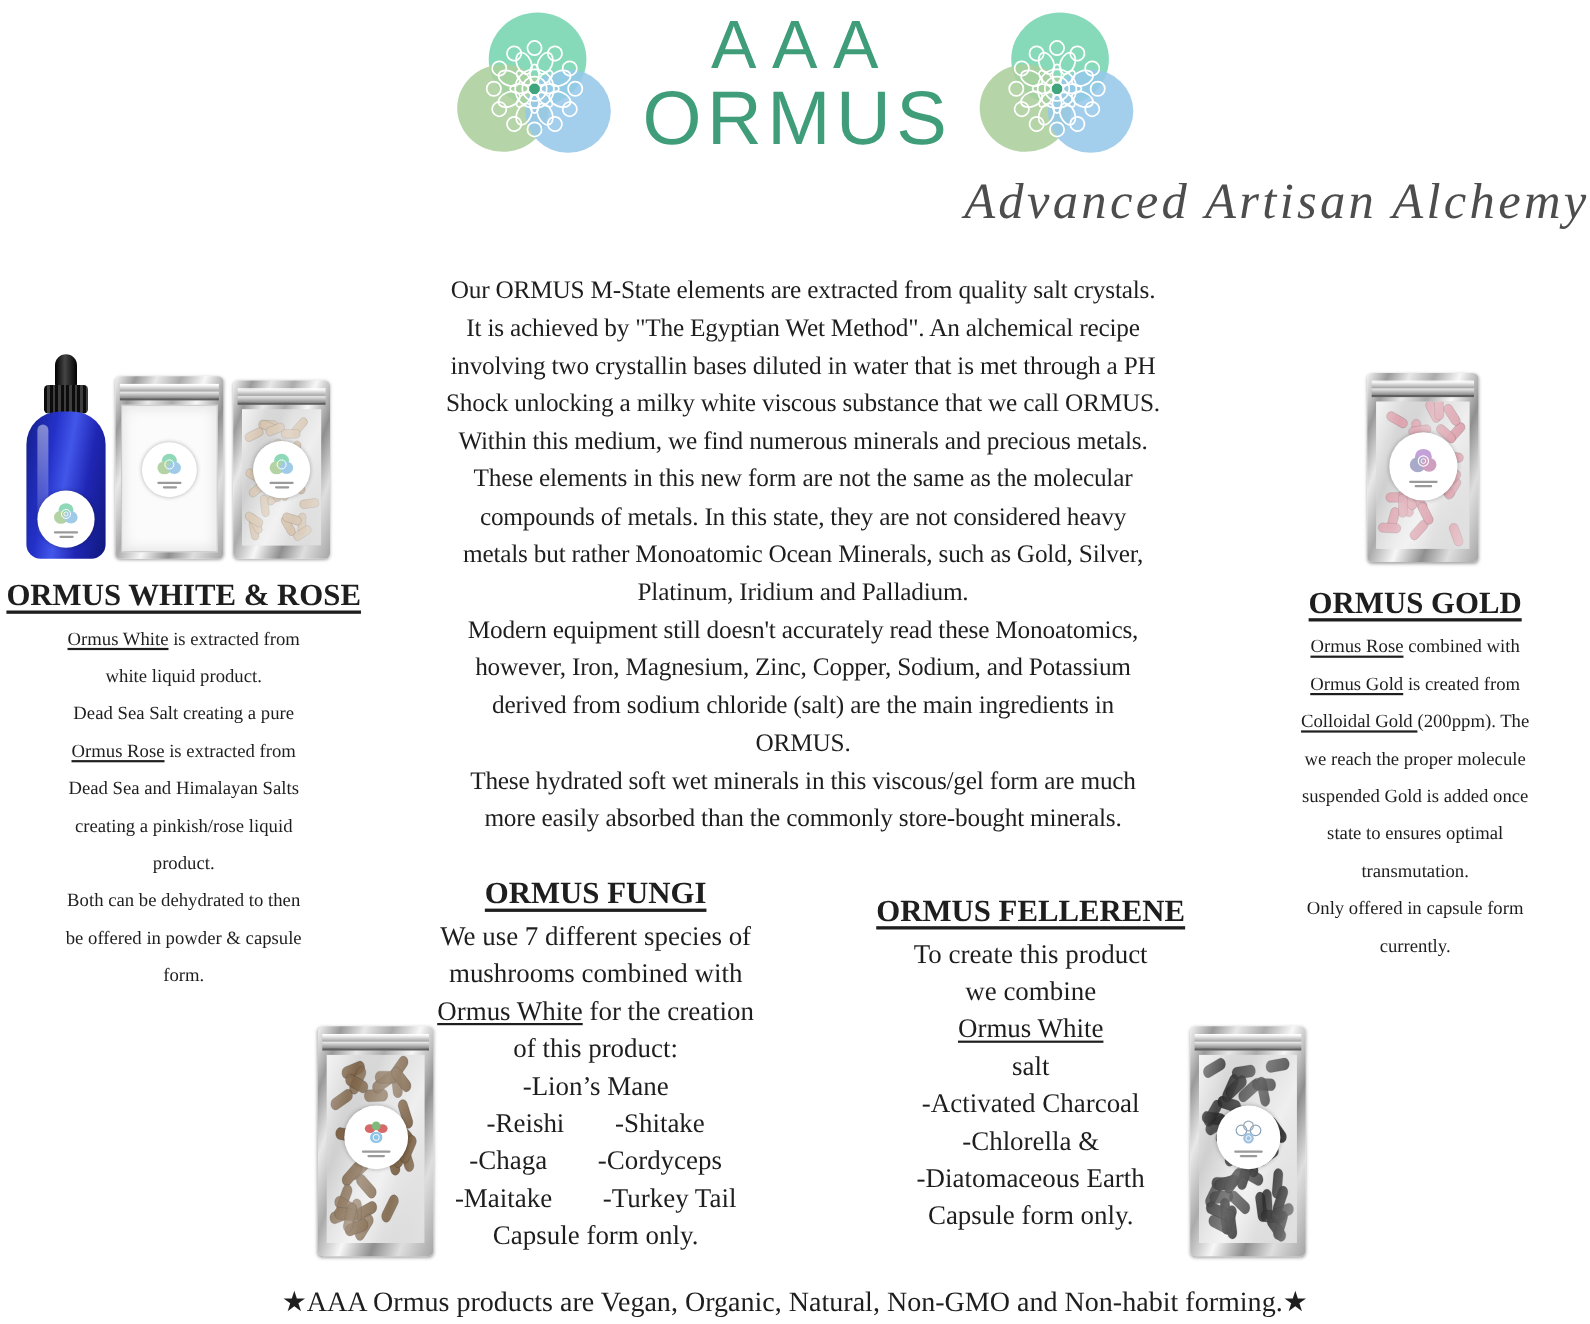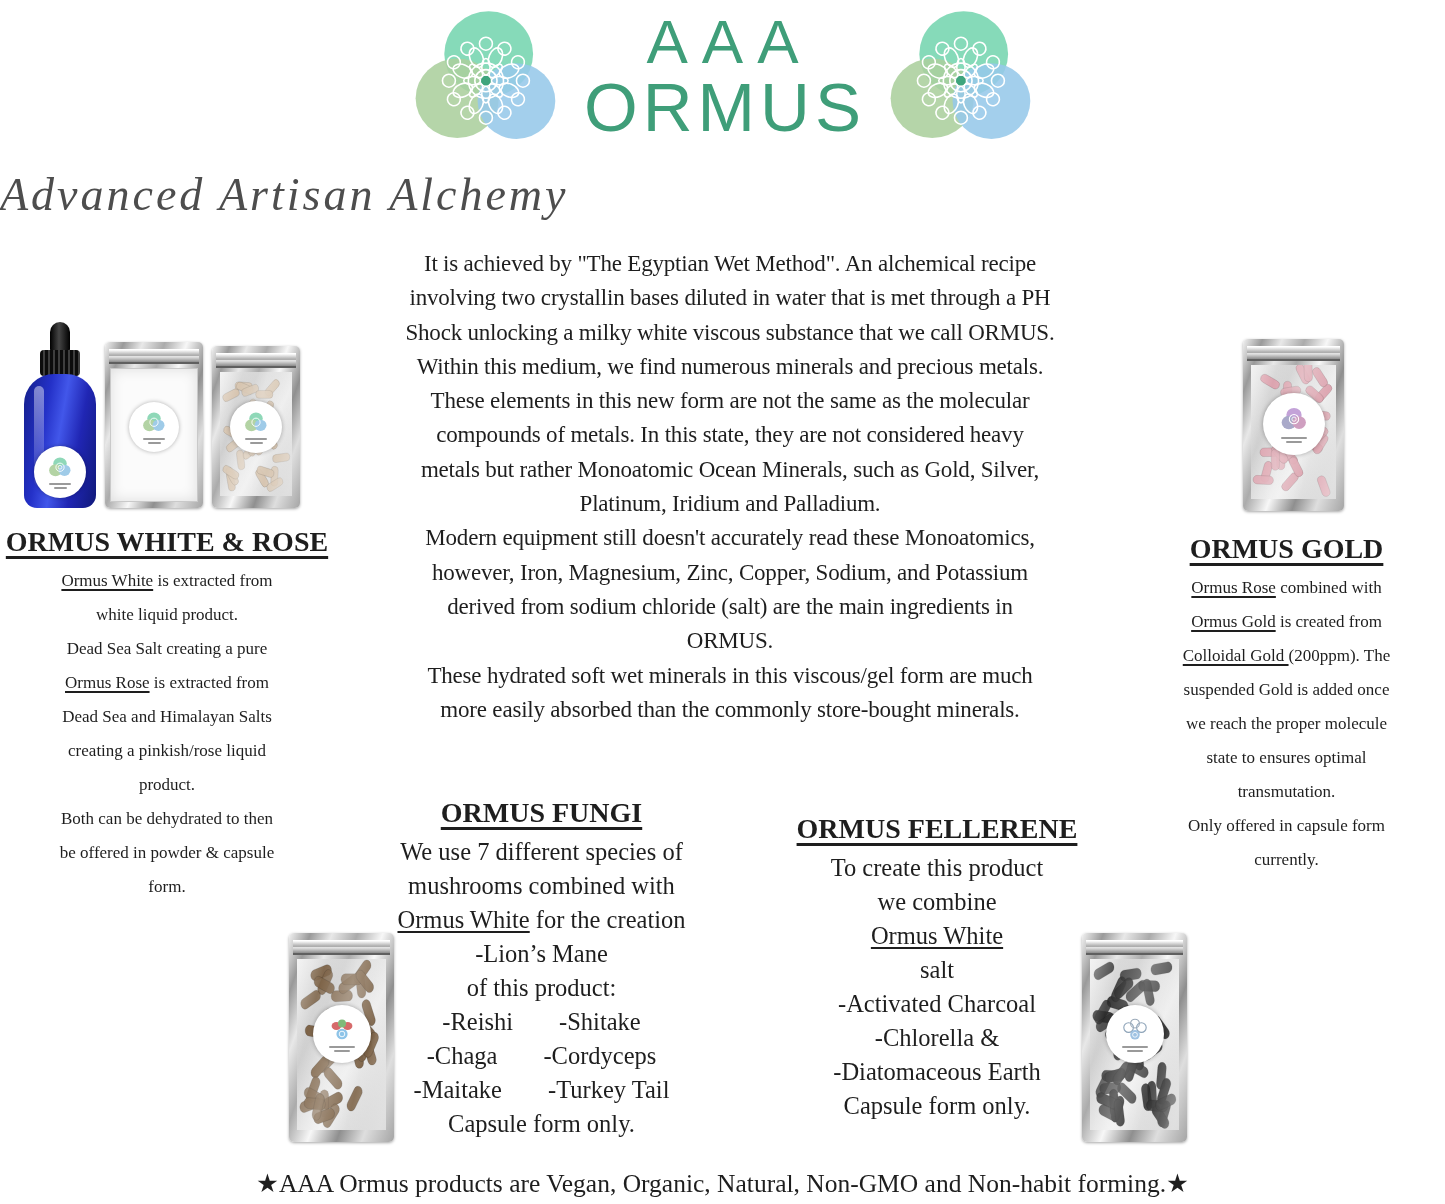--- a/index.html
+++ b/index.html
@@ -8,21 +8,21 @@
 
   
   .brand-header{position:absolute;left:0;top:4px;width:100%;}
   .brand-row{display:flex;justify-content:center;align-items:center;gap:20px;}
   .brand-titles{text-align:center;font-family:"Liberation Sans","DejaVu Sans",sans-serif;
                 color:var(--brand-green,#3f9e79);font-weight:400;}
   .brand-aaa{font-size:62px;line-height:62px;letter-spacing:14px;text-indent:14px;}
   .brand-ormus{font-size:69px;line-height:70px;letter-spacing:5px;text-indent:5px;}
   .mandala-logo{width:148px;height:146px;}
   g.mandala{stroke:#fff;fill:none;stroke-width:1.7;}
-  .brand-sub{margin-top:20px;text-align:left;font-style:italic;font-size:46px;line-height:50px;
+  .brand-sub{margin-top:8px;text-align:right;font-style:italic;font-size:46px;line-height:50px;
              letter-spacing:3px;color:var(--subtitle-gray,#4d4d4d);}
 
   
   .iline{white-space:nowrap;text-align:center;font-size:23px;line-height:34.3px;letter-spacing:-0.2px;}
   .intro{position:absolute;left:360px;top:247px;width:740px;}
   .col-head{font-weight:700;font-size:28px;line-height:36px;text-align:center;
             text-decoration:underline;text-decoration-thickness:2.5px;text-underline-offset:5px;}
   .cline{white-space:nowrap;text-align:center;font-size:17px;line-height:34px;}
   .u{text-decoration:underline;text-decoration-thickness:1.8px;text-underline-offset:3px;}
   .white-rose-col{position:absolute;left:2px;top:524px;width:330px;}
@@ -170,20 +170,21 @@
             <circle cx="0" cy="-40" r="7" transform="rotate(270)"></circle>
             <circle cx="0" cy="-40" r="7" transform="rotate(300)"></circle>
             <circle cx="0" cy="-40" r="7" transform="rotate(330)"></circle>
           </g>
       </svg>
     </div>
     <div class="brand-sub">Advanced Artisan Alchemy</div>
   </header>
 
   <section class="intro">
+    <div class="iline">Our ORMUS M-State elements are extracted from quality salt crystals.</div>
     <div class="iline">It is achieved by "The Egyptian Wet Method". An alchemical recipe</div>
     <div class="iline">involving two crystallin bases diluted in water that is met through a PH</div>
     <div class="iline">Shock unlocking a milky white viscous substance that we call ORMUS.</div>
     <div class="iline">Within this medium, we find numerous minerals and precious metals.</div>
     <div class="iline">These elements in this new form are not the same as the molecular</div>
     <div class="iline">compounds of metals. In this state, they are not considered heavy</div>
     <div class="iline">metals but rather Monoatomic Ocean Minerals, such as Gold, Silver,</div>
     <div class="iline">Platinum, Iridium and Palladium.</div>
     <div class="iline">Modern equipment still doesn't accurately read these Monoatomics,</div>
     <div class="iline">however, Iron, Magnesium, Zinc, Copper, Sodium, and Potassium</div>
@@ -333,22 +334,22 @@
           <i class="lbl-line w2"></i>
       </div>
     </div>
   </div>
 
   <section class="gold-col">
     <div class="col-head">ORMUS GOLD</div>
     <div class="cline"><span class="u">Ormus Rose</span><span> combined with</span></div>
     <div class="cline"><span class="u">Ormus Gold</span><span> is created from</span></div>
     <div class="cline"><span class="u">Colloidal Gold </span><span>(200ppm). The</span></div>
+    <div class="cline"><span>we reach the proper molecule</span></div>
     <div class="cline"><span>suspended Gold is added once</span></div>
-    <div class="cline"><span>we reach the proper molecule</span></div>
     <div class="cline"><span>state to ensures optimal</span></div>
     <div class="cline"><span>transmutation.</span></div>
     <div class="cline"><span>Only offered in capsule form</span></div>
     <div class="cline"><span>currently.</span></div>
   </section>
 
   <div class="bag fungi-bag">
     <div class="bag-zip"></div>
     <div class="bag-window">
       <svg class="capsule-field" viewBox="0 0 100 150" preserveAspectRatio="none" style="color:var(--capsule-brown)">
@@ -401,22 +402,22 @@
           <i class="lbl-line w2"></i>
       </div>
     </div>
   </div>
 
   <section class="fungi-col">
     <div class="col-head">ORMUS FUNGI</div>
     <div class="cline"><span>We use 7 different species of</span></div>
     <div class="cline"><span>mushrooms combined with</span></div>
     <div class="cline"><span class="u">Ormus White</span><span> for the creation</span></div>
+    <div class="cline"><span>of this product:</span></div>
     <div class="cline"><span>-Lion’s Mane</span></div>
-    <div class="cline"><span>of this product:</span></div>
     <div class="frow">
         <span>-Reishi</span>
         <span>-Shitake</span>
       </div>
     <div class="frow">
         <span>-Chaga</span>
         <span>-Cordyceps</span>
       </div>
     <div class="frow">
         <span>-Maitake</span>

